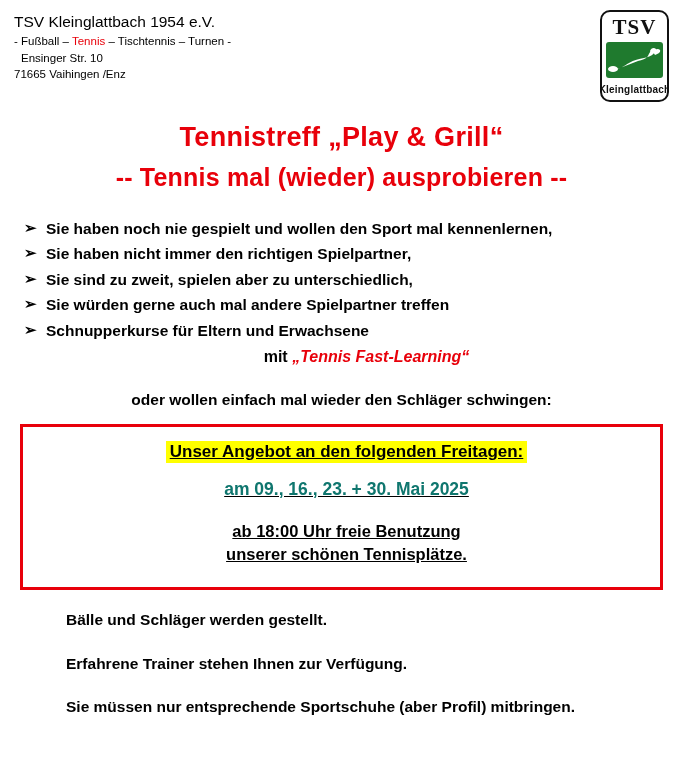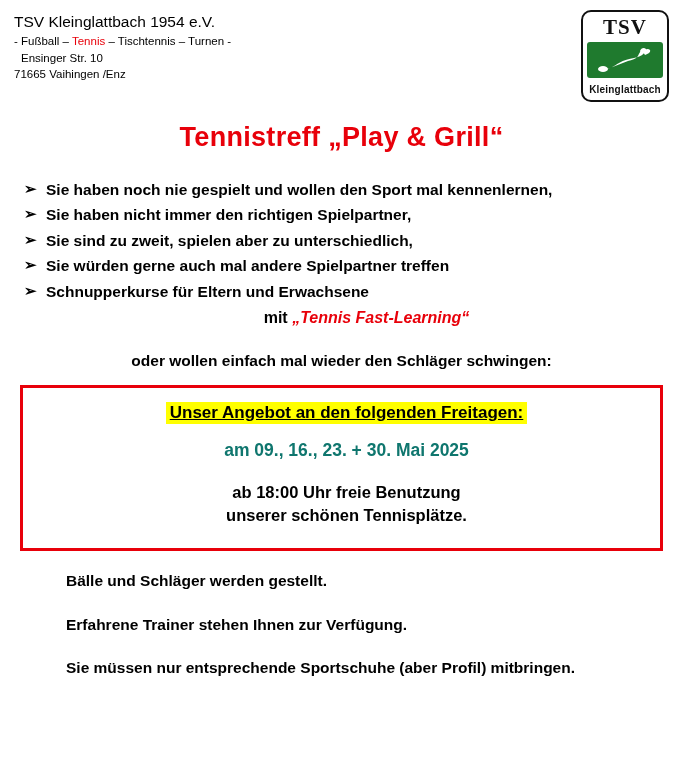--- a/index.html
+++ b/index.html
@@ -48,21 +48,21 @@
   }
   .club-street, .club-city {
     font-size: 11.5px;
     line-height: 1.35;
   }
   .club-street { margin-top: 2px; padding-left: 7px; }
 
   
   .logo {
     position: relative;
-    width: 88px;
+    width: 69px;
     height: 92px;
     border: 2px solid #111;
     border-radius: 10px;
     background: #ffffff;
     box-sizing: border-box;
     overflow: hidden;
   }
   .logo-top {
     height: 30px;
     display: flex;
@@ -168,20 +168,21 @@
     font-size: 15.5px;
   }
 
   
   .offer-box {
     margin: 15px 6px 0 6px;
     border: 3px solid #e8000a;
     box-sizing: border-box;
     padding: 14px 0 20px 10px;
     text-align: center;
+    text-decoration: underline;
   }
   .offer-head {
     display: inline-block;
     background: #ffff00;
     color: #000;
     font-weight: bold;
     font-size: 17px;
     text-decoration: underline;
     padding: 1px 4px;
   }
@@ -234,20 +235,21 @@
           <ellipse cx="7" cy="22" rx="5" ry="3" fill="#ffffff"></ellipse>
         </svg>
       </div>
       <div class="logo-bottom">
         <span class="logo-name">Kleinglattbach</span>
       </div>
     </div>
   </div>
 
   <div class="title-main">Tennistreff „Play &amp; Grill“</div>
+  <div class="title-sub">-- Tennis mal (wieder) ausprobieren --</div>
 
   <div class="bullets">
     <div class="bullet-row">
       <span class="bullet-mark">➢</span>
       <span class="bullet-text">Sie haben noch nie gespielt und wollen den Sport mal kennenlernen,</span>
     </div>
     <div class="bullet-row">
       <span class="bullet-mark">➢</span>
       <span class="bullet-text">Sie haben nicht immer den richtigen Spielpartner,</span>
     </div>

